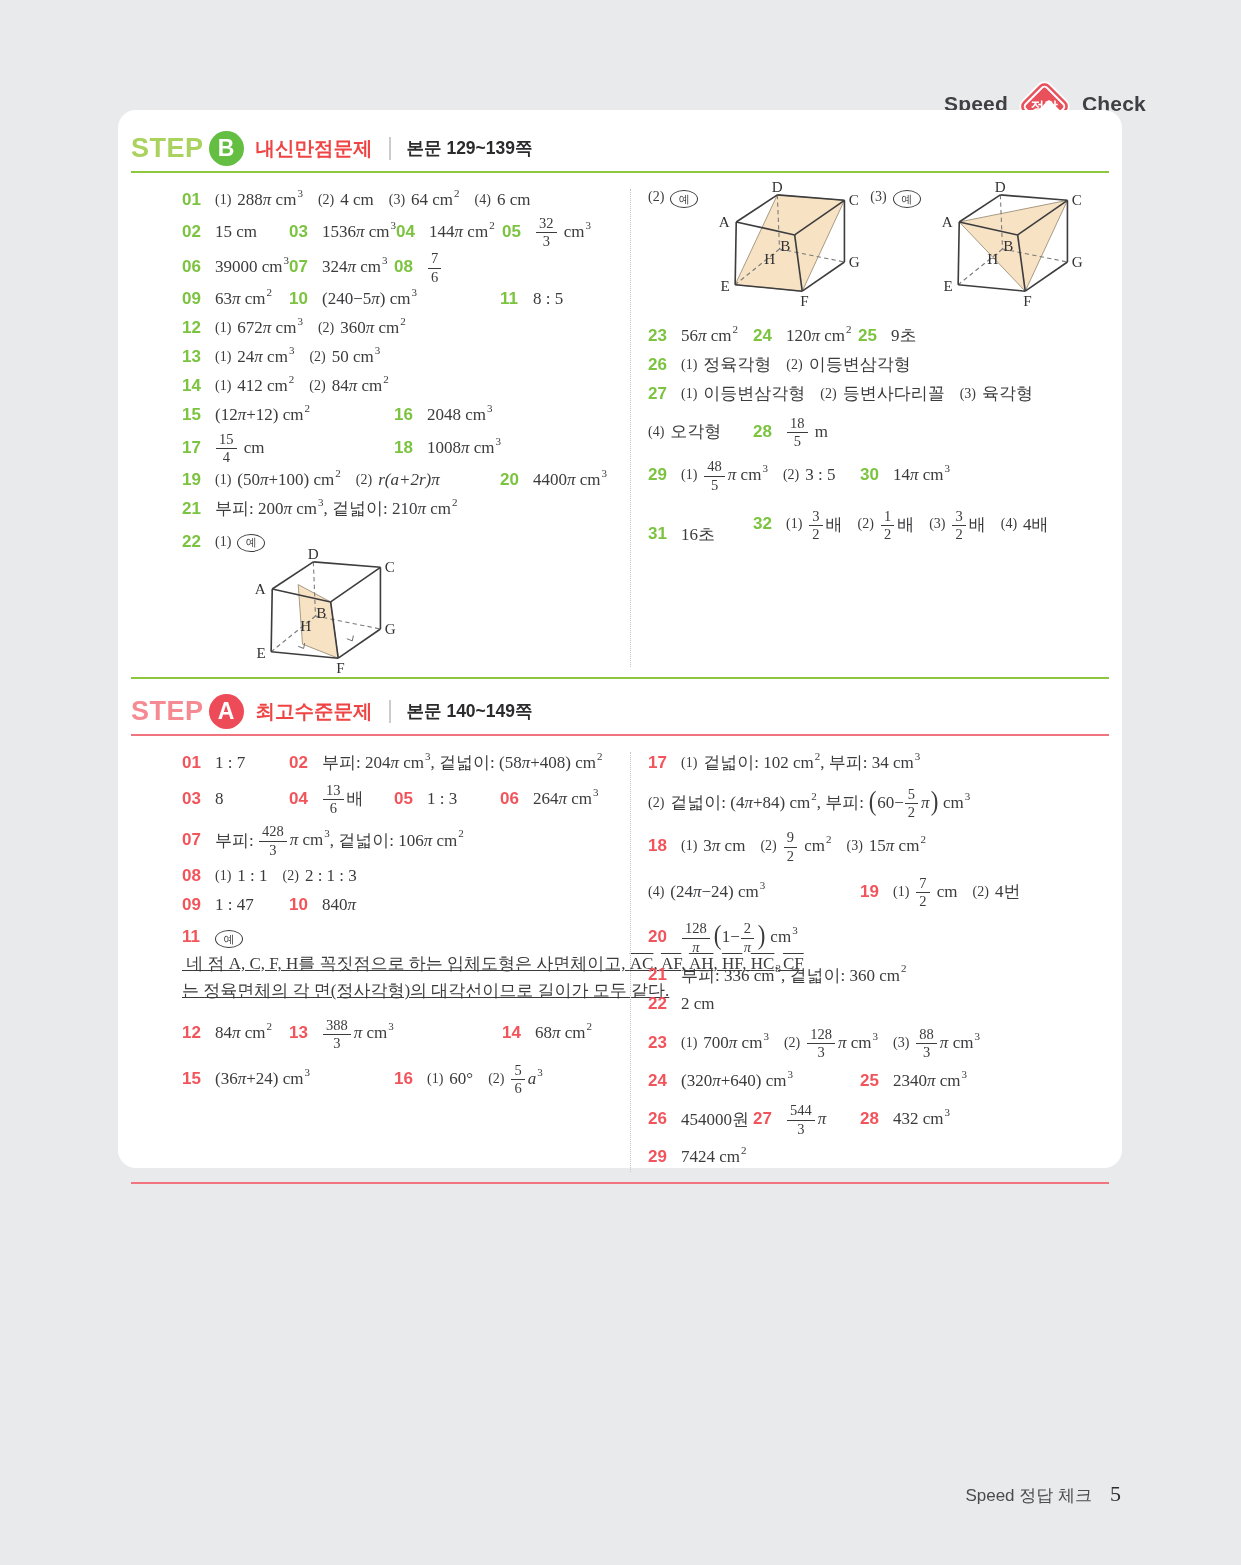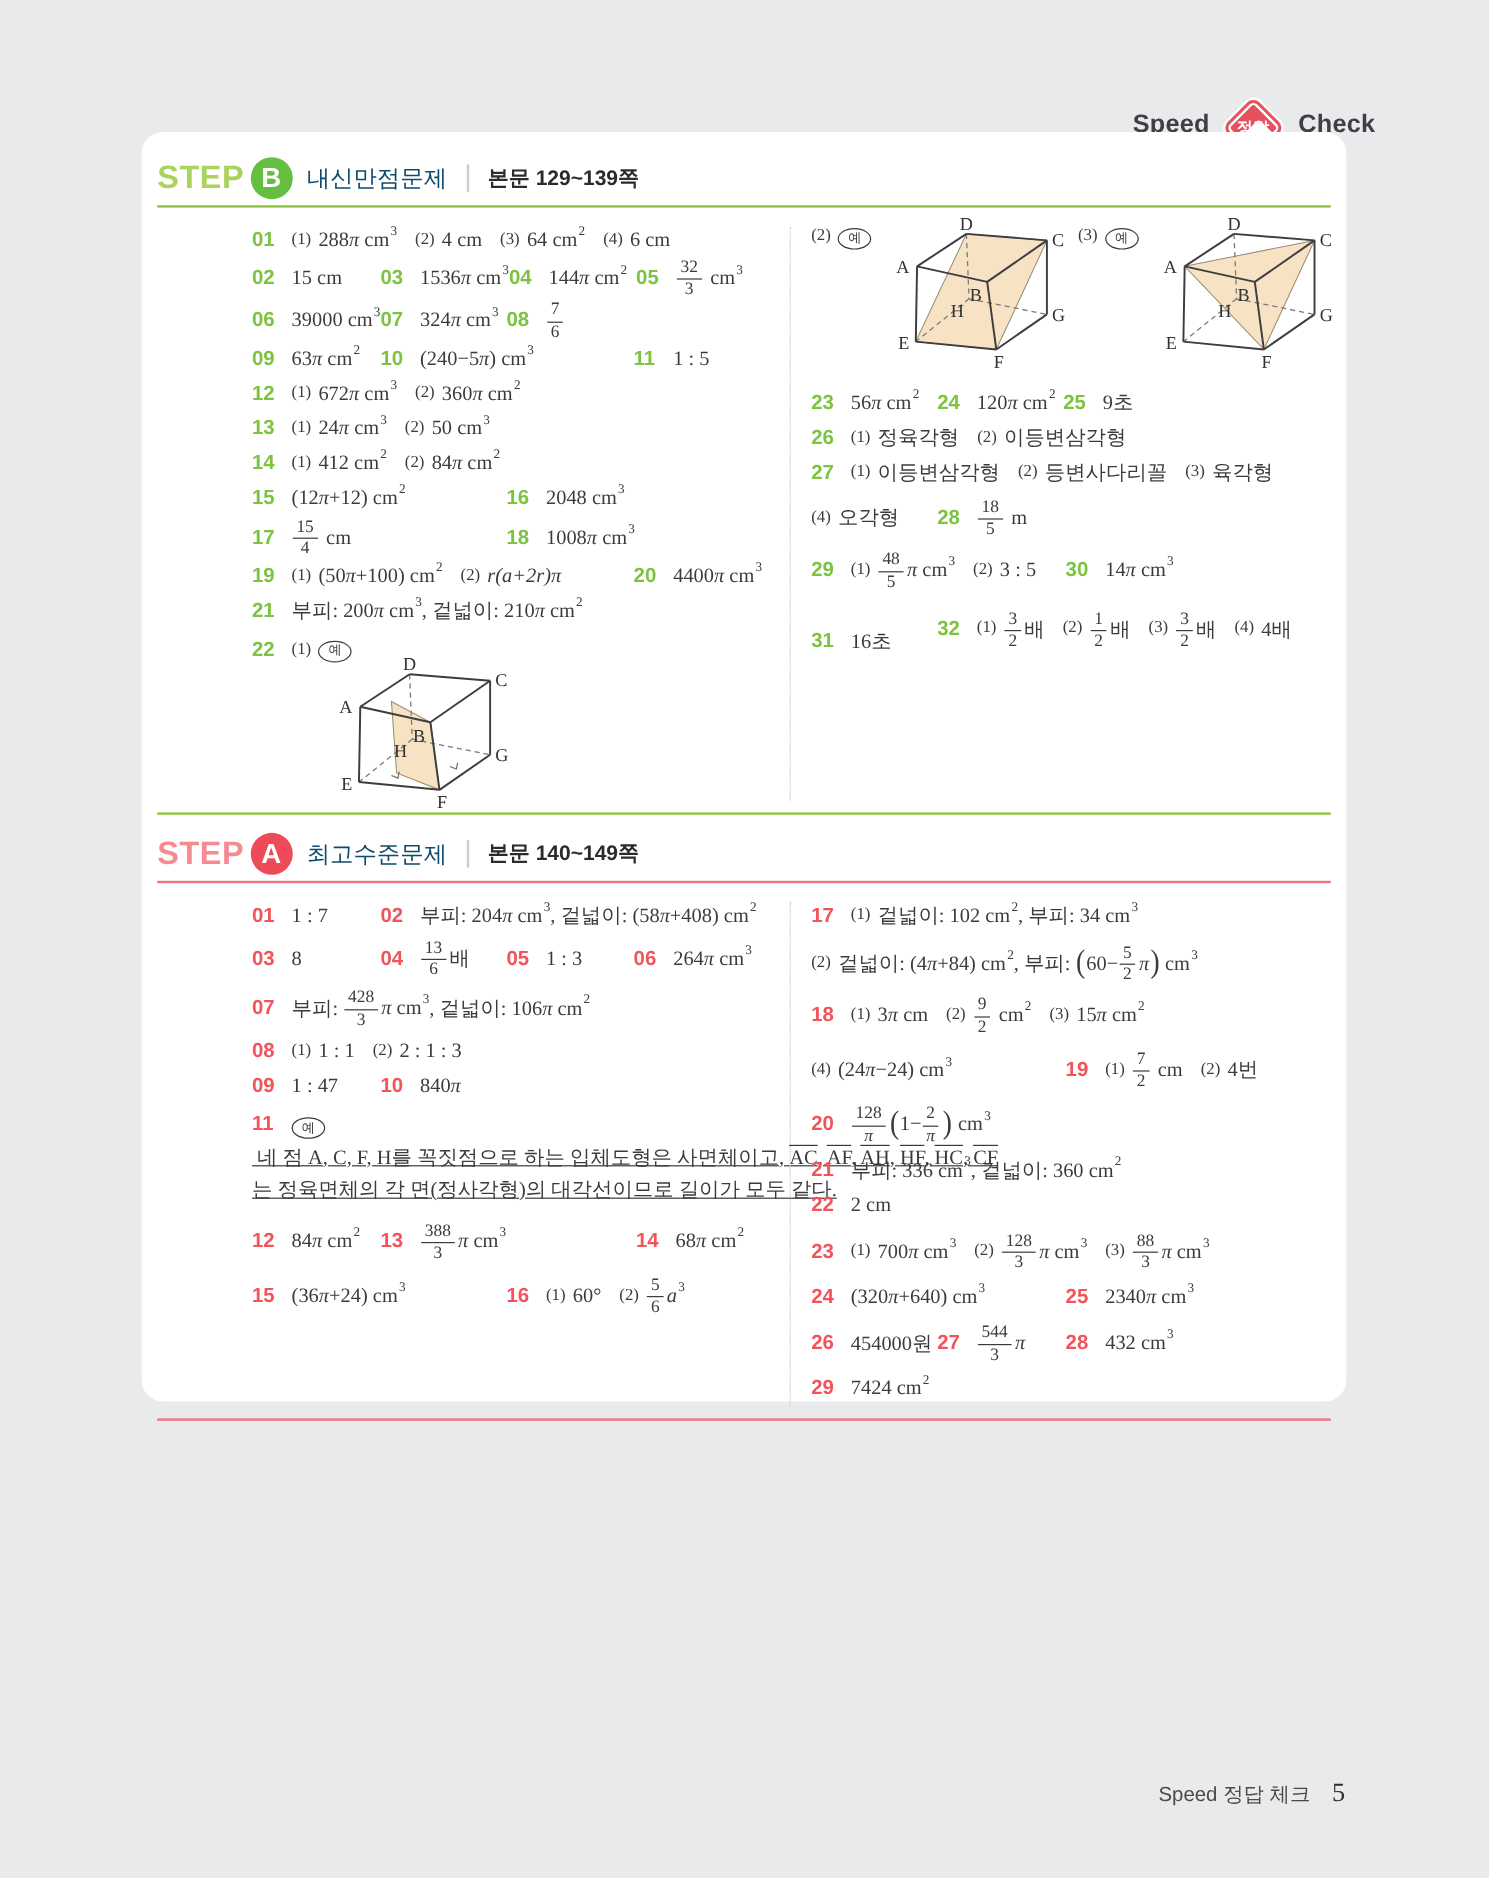--- a/index.html
+++ b/index.html
@@ -23,29 +23,29 @@
   .dia-txt{transform:rotate(-45deg);color:#fff;font-family:"Liberation Sans",sans-serif;font-weight:700;font-size:13.5px;}
   
   .card{position:absolute;left:118px;top:110px;width:1004px;height:1058px;background:#fff;border-radius:18px;}
   .notch{position:absolute;top:-7px;left:922px;width:18px;height:18px;background:#fff;transform:rotate(45deg);border-radius:3px;}
   .sec{position:relative;border-radius:25px;}
   .sec-b{padding-top:16px;}
   .sec-a{padding-top:10px;}
   .sec-head{display:flex;align-items:center;height:44px;padding-left:13px;}
   .step-word{font-family:"Liberation Sans",sans-serif;font-weight:700;font-size:27px;letter-spacing:0.5px;}
   .badge{width:35px;height:35px;border-radius:50%;color:#fff;font-family:"Liberation Sans",sans-serif;font-weight:700;font-size:23px;display:flex;align-items:center;justify-content:center;margin:0 12px 0 5px;}
-  .sec-title{font-family:"Liberation Sans",sans-serif;font-weight:400;font-size:19.5px;color:#0c4a6e;}
+  .sec-title{font-family:"Liberation Sans",sans-serif;font-weight:700;font-size:19.5px;color:#ef4444;}
   .vbar{width:2px;height:23px;background:#cccccc;margin:0 16px;}
   .range{font-family:"Liberation Sans",sans-serif;font-weight:700;font-size:17.5px;color:#2b2b2d;}
   .head-rule{height:2px;margin:1px 13px 0 13px;}
   .end-rule{height:2px;margin:0 13px;}
   .cols{display:flex;padding-top:12px;}
   .cols-b{height:492px;}
   .cols-a{height:434px;}
-  .col-l{width:448px;margin-left:92px;flex:none;}
+  .col-l{width:448px;margin-left:64px;flex:none;}
   .divv{border-left:1px dotted #c4c4c6;margin:4px 0 10px 0;flex:none;}
   .col-r{width:438px;padding-left:17px;flex:none;}
   
   .line{display:flex;align-items:center;min-height:29px;margin:0;}
   .line.prose{display:block;line-height:1.6;min-height:0;padding:3px 0;text-decoration:underline;}
   .item{display:flex;align-items:center;flex:none;}
   .prose .item{display:inline;}
   .num{font-family:"Liberation Sans",sans-serif;font-weight:700;font-size:17px;margin-right:8px;min-width:25px;flex:none;}
   .prose .num{display:inline-block;}
   .sg{display:flex;align-items:center;}
@@ -184,21 +184,21 @@
             <span class="item" style="min-width: 211px;">
               <span class="num" style="color: rgb(124, 195, 64);">10</span>
               <span class="sg">
                 <span class="tx">(240−5<i>π</i>) cm</span>
                 <span class="sup">3</span>
               </span>
             </span>
             <span class="item">
               <span class="num" style="color: rgb(124, 195, 64);">11</span>
               <span class="sg">
-                <span class="tx">1 : 5</span>
+                <span class="tx">8 : 5</span>
               </span>
             </span>
           </div>
           <div class="line">
             <span class="item">
               <span class="num" style="color: rgb(124, 195, 64);">12</span>
               <span class="sg">
                 <span class="p">(1)</span>
                 <span class="tx">672<i>π</i> cm</span>
                 <span class="sup">3</span>

